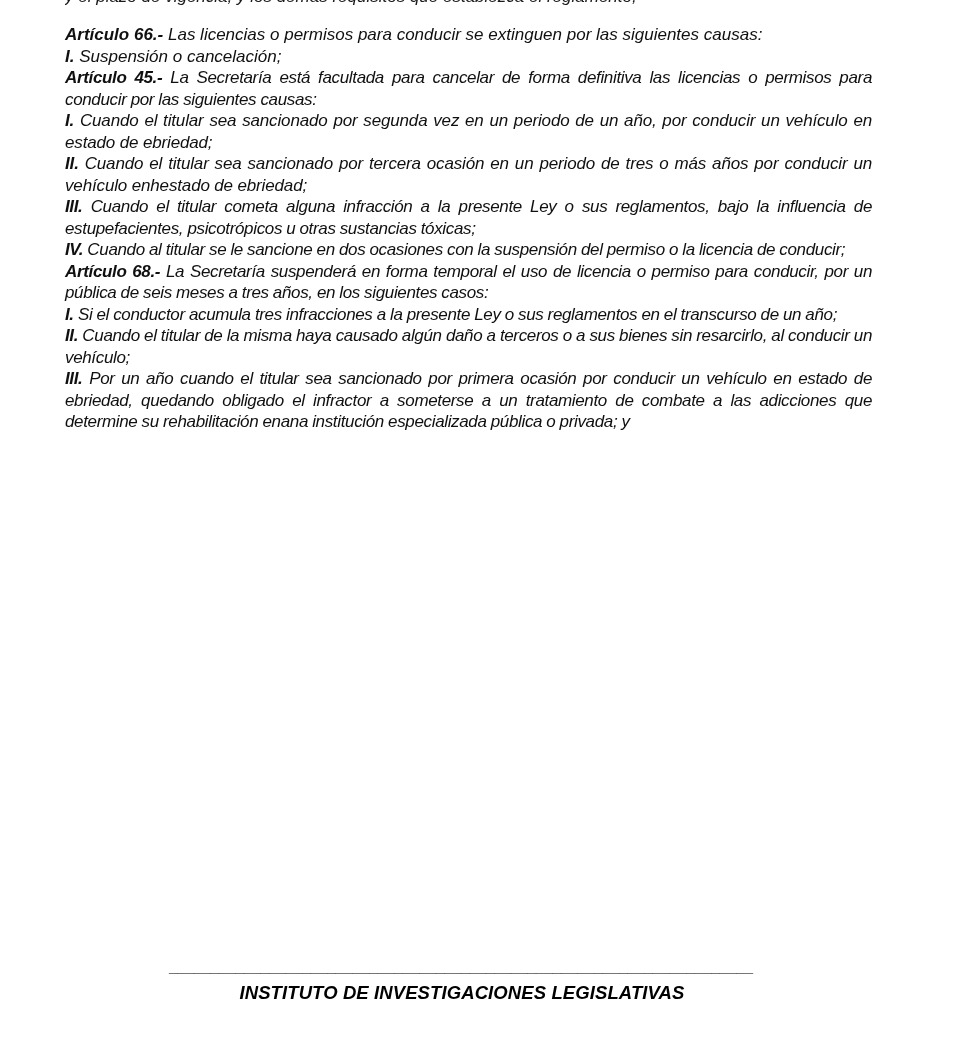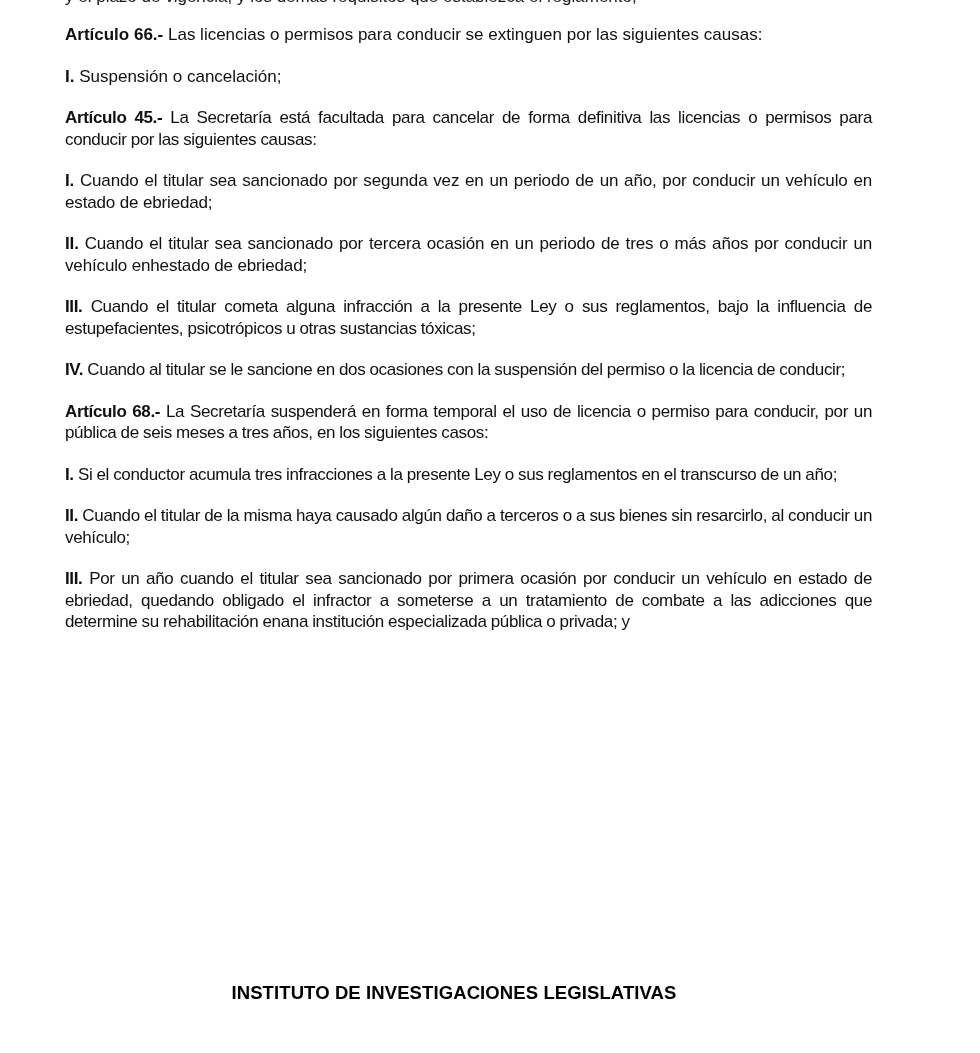--- a/index.html
+++ b/index.html
@@ -18,20 +18,21 @@
     -webkit-font-smoothing: antialiased;
   }
 
   .page {
     position: absolute;
     left: 0;
     top: 0;
     width: 980px;
     height: 1053px;
     box-sizing: border-box;
+    font-style: italic;
   }
 
   
   .clipped-line {
     position: absolute;
     left: 65px;
     top: -14px;
     width: 807px;
     height: 21px;
     overflow: hidden;
@@ -55,41 +56,40 @@
     padding: 0;
     font-size: 17px;
     line-height: 21.5px;
     text-align: justify;
     text-justify: inter-word;
     color: #101010;
     hyphens: none;
   }
 
   p.para + p.para {
-    margin-top: 20px;
   }
 
   
   p.para.condensed {
     letter-spacing: -0.35px;
     word-spacing: -0.2px;
   }
 
   p.para.tight {
     letter-spacing: -0.15px;
   }
 
   .num {
     font-weight: bold;
   }
 
   
   .footer {
     position: absolute;
-    left: 4px;
+    left: 12px;
     top: 962px;
     width: 900px;
     text-align: center;
   }
   .footer-rule {
     width: 770px;
     margin: 0 auto;
     font-size: 15px;
     line-height: 10px;
     letter-spacing: 0px;

